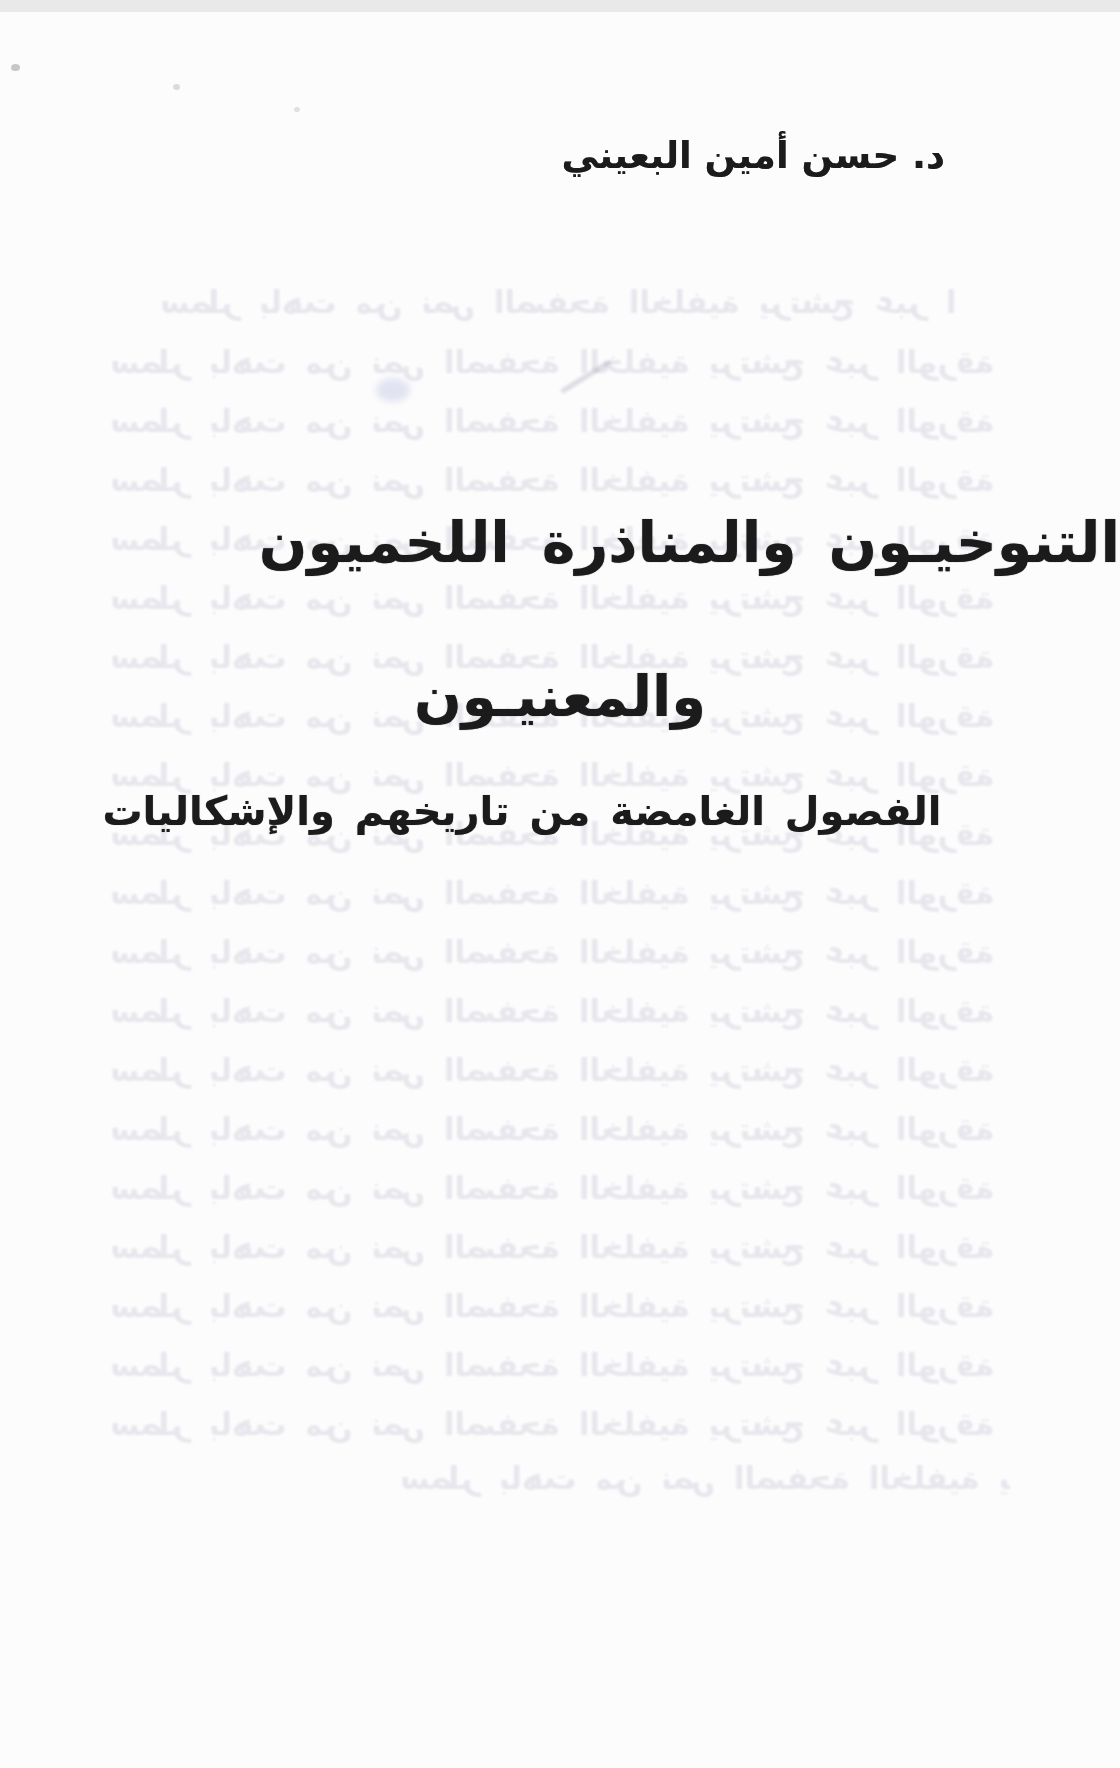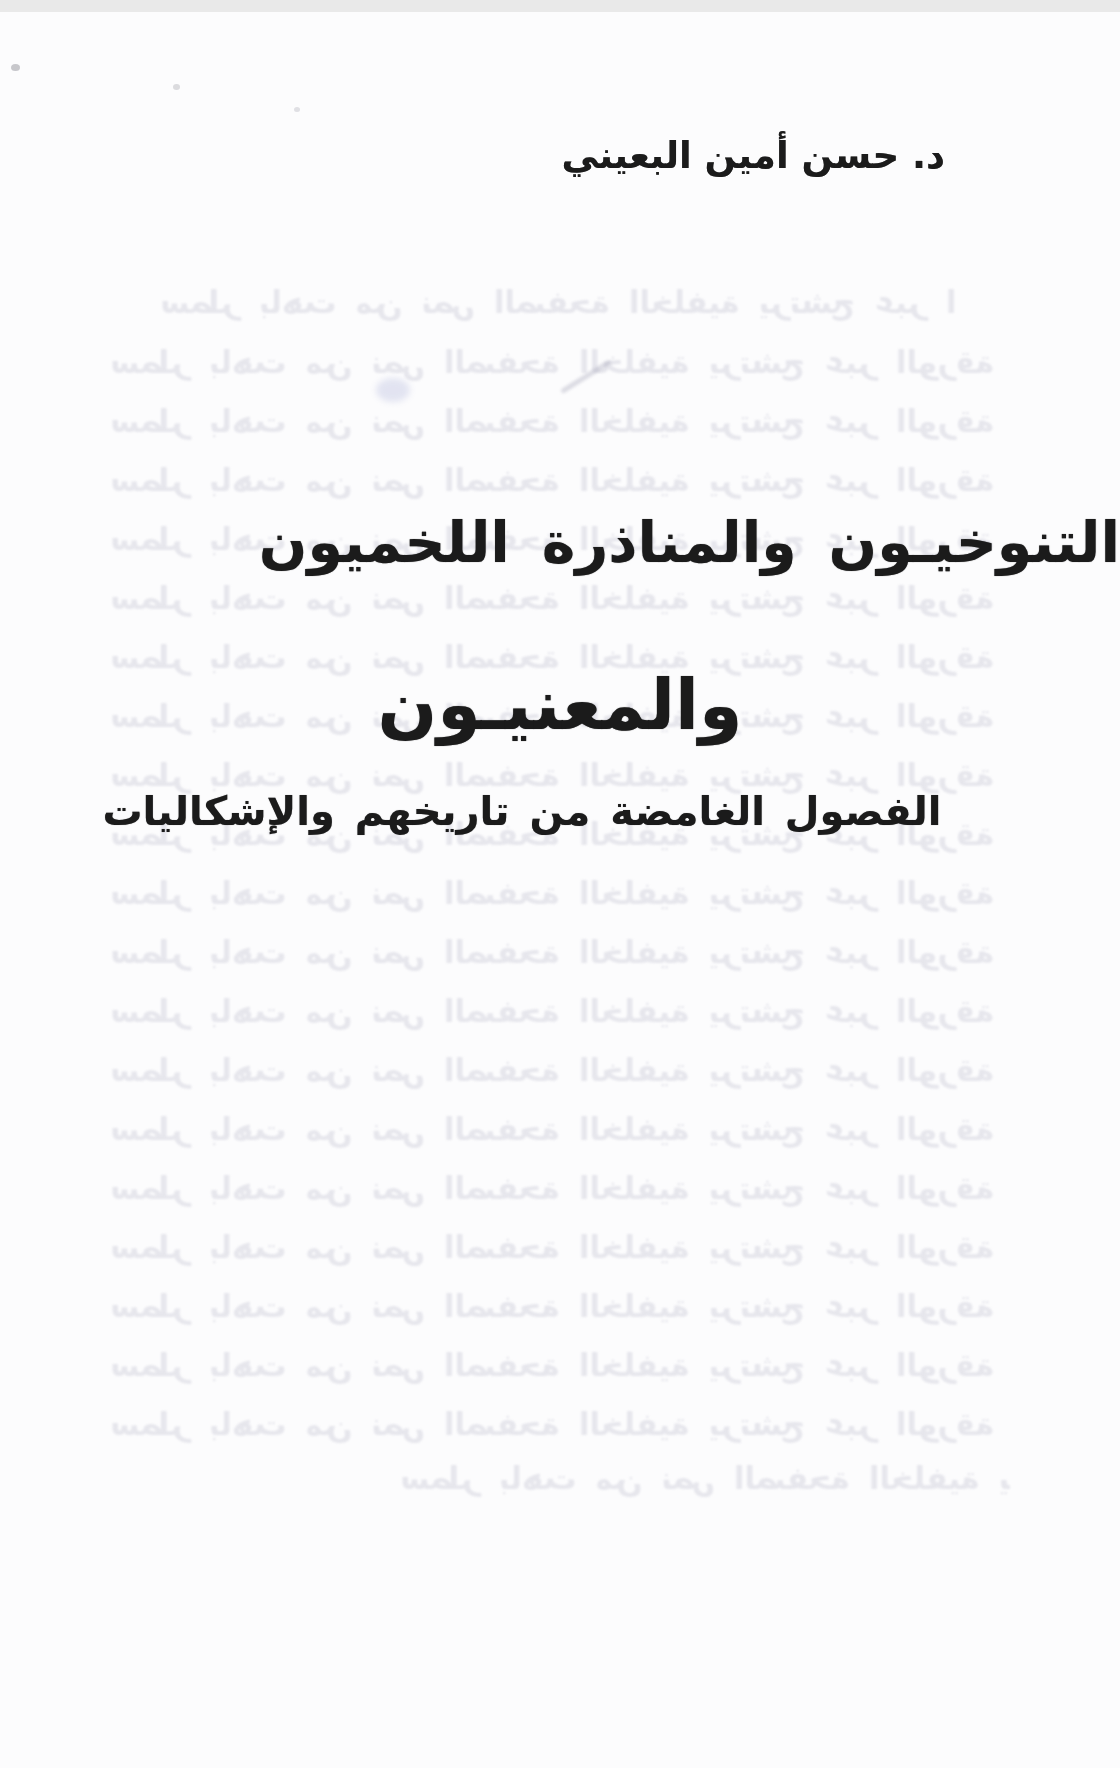--- a/index.html
+++ b/index.html
@@ -41,21 +41,21 @@
     word-spacing: 12px;
     letter-spacing: 0.5px;
     text-shadow: 0 0 1px rgba(15,15,15,0.6);
     white-space: nowrap;
   }
   .title-line2 {
     position: absolute;
     top: 652px;
     left: 0; right: 0;
     text-align: center;
-    font-size: 70px;
+    font-size: 56px;
     font-weight: bold;
     color: var(--ink, #1b1b1b);
     letter-spacing: 0.5px;
     text-shadow: 0 0 1px rgba(15,15,15,0.6);
     white-space: nowrap;
   }
   .subtitle {
     position: absolute;
     top: 776px;
     left: 0; right: 0;

